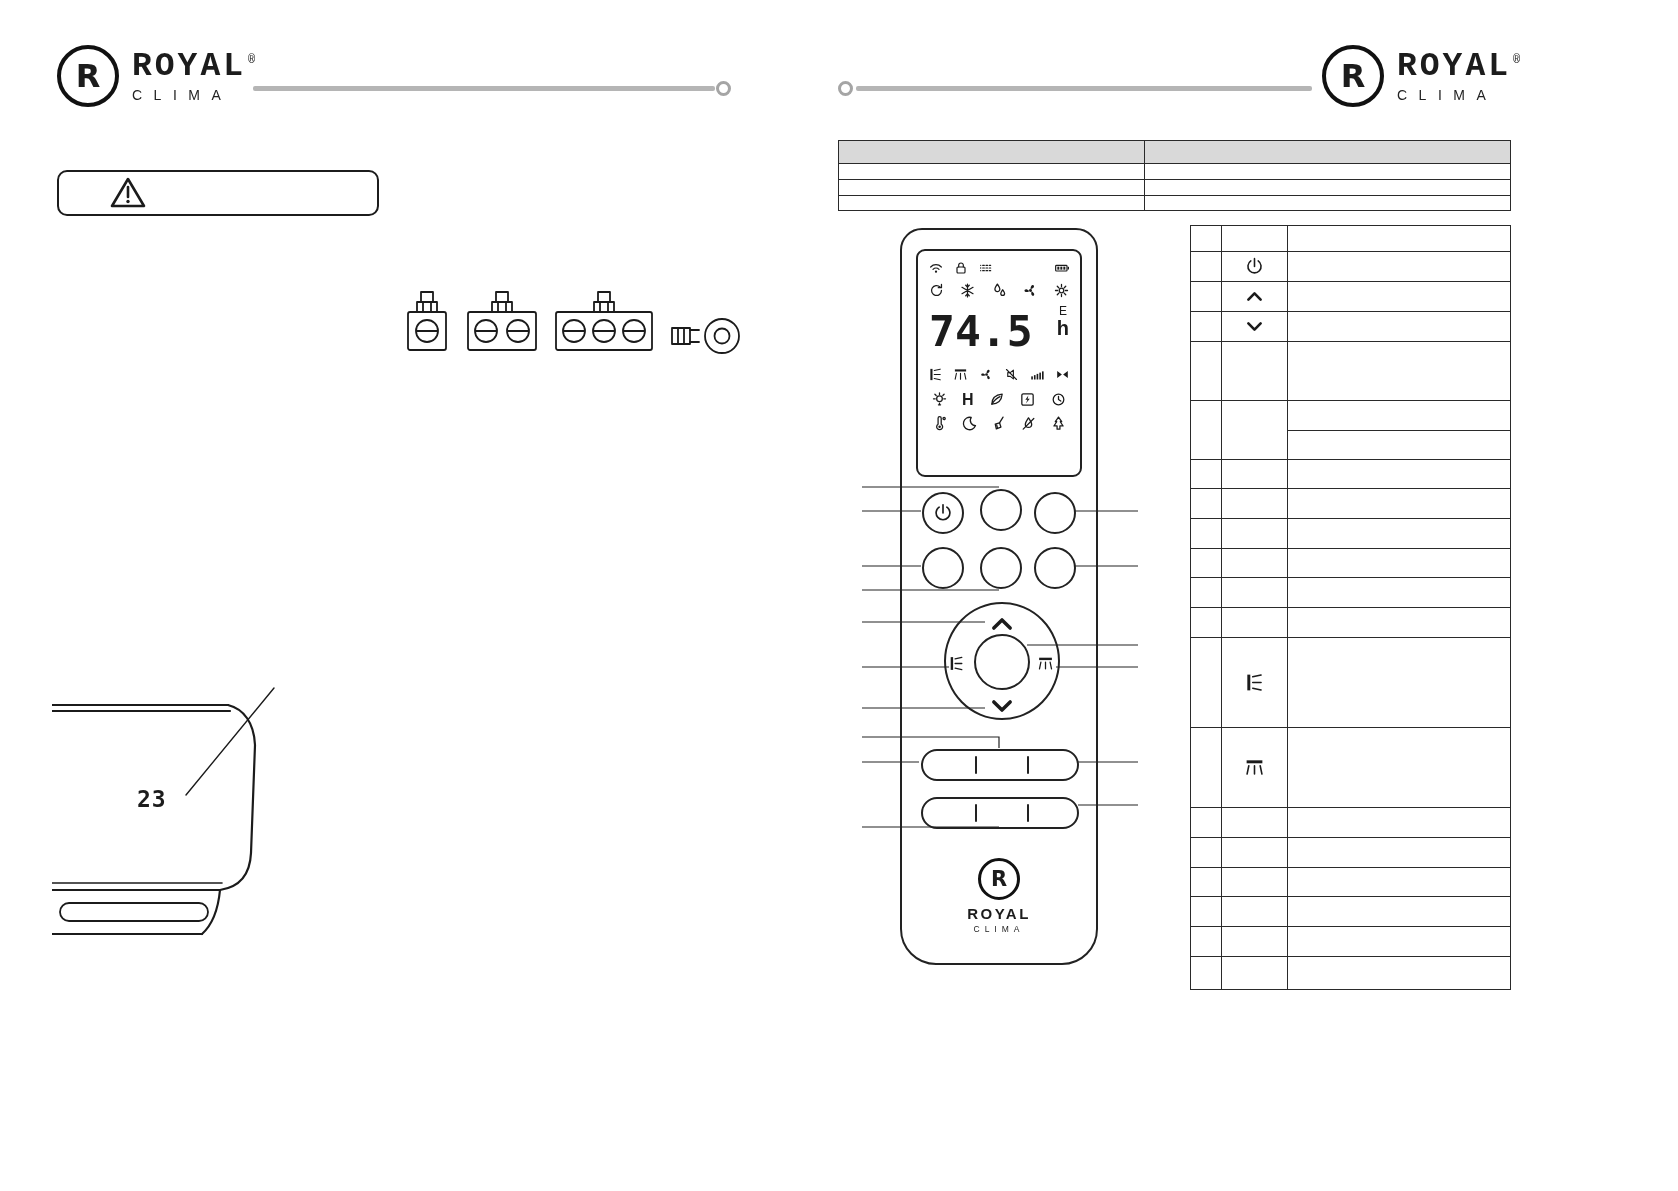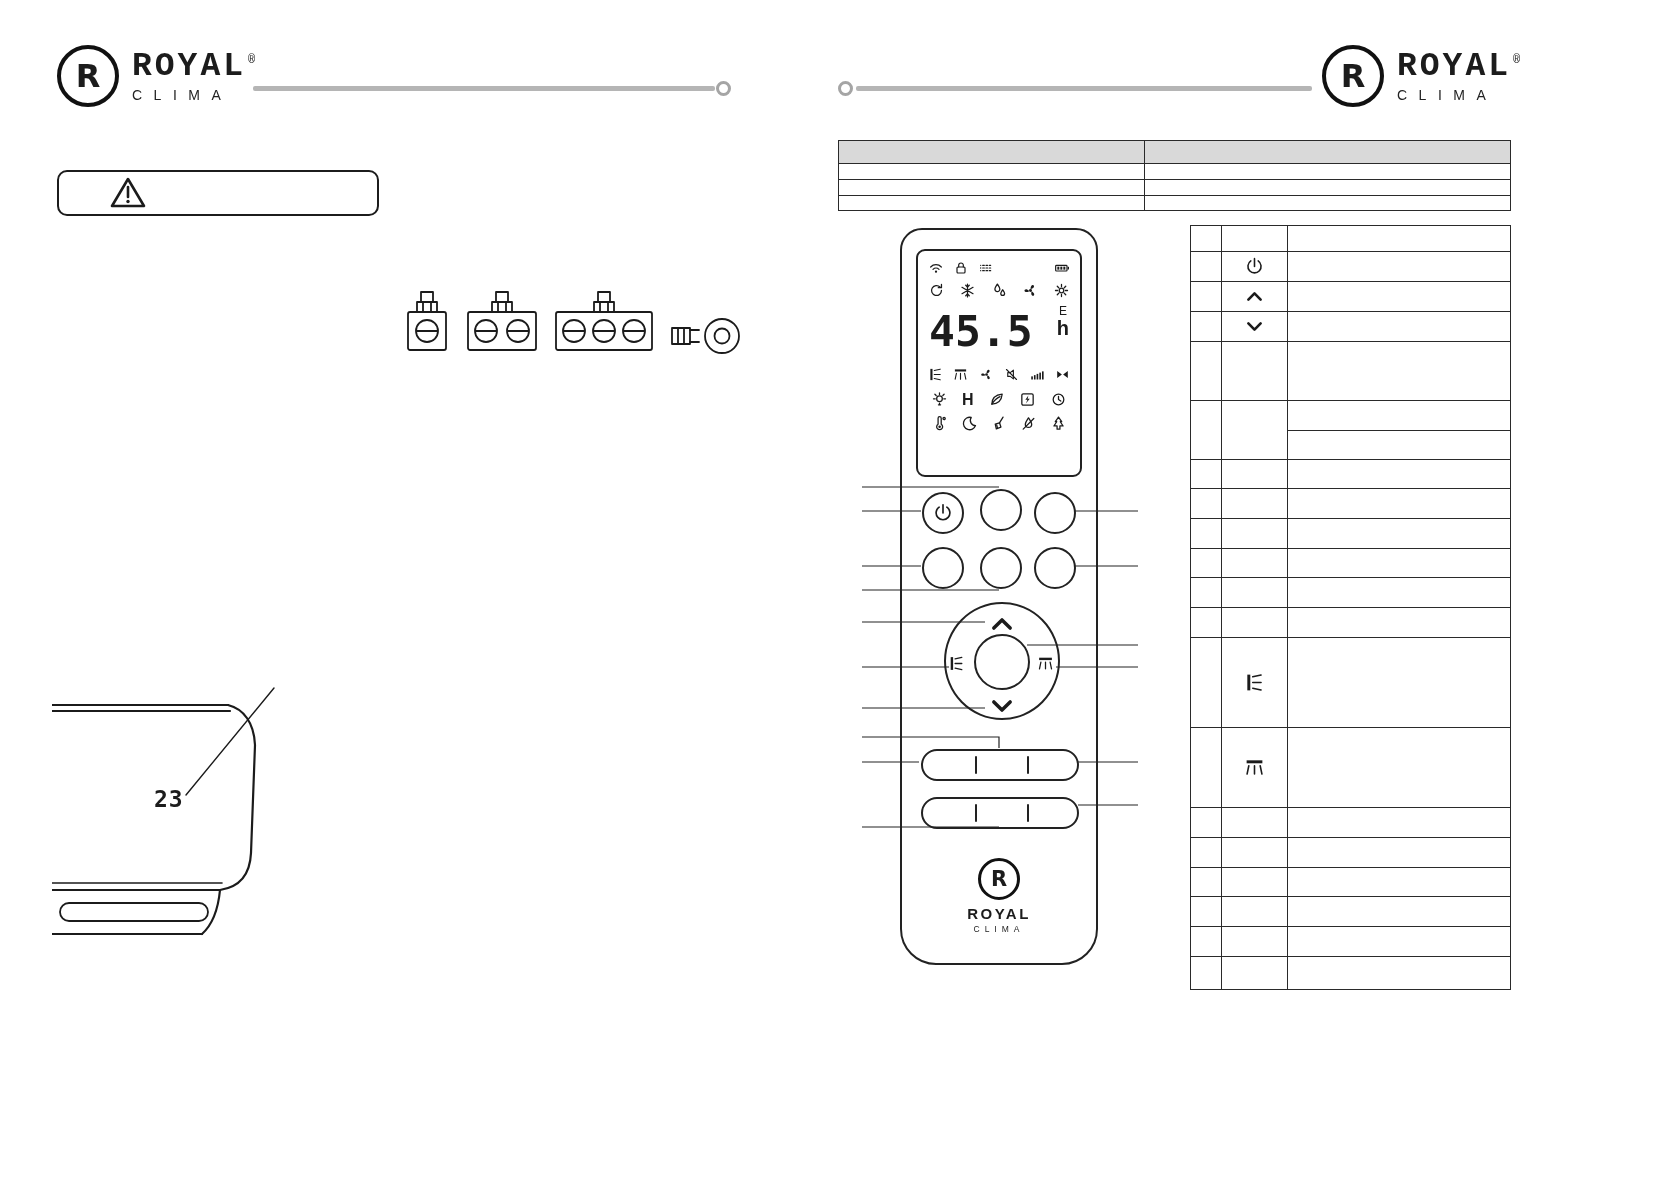--- a/index.html
+++ b/index.html
@@ -292,21 +292,21 @@
     <svg width="232" height="255" viewBox="0 0 232 255" style="color:#1b1b1b;">
       <path class="s" style="stroke-width:2.2" d="M0 20h176M0 26h178"></path>
       <path class="s" style="stroke-width:2.2" d="M176 20c16 4 26 18 27 40l-4 108c-1 22-11 34-31 37"></path>
       <path class="s" style="stroke-width:1.6" d="M0 198h170"></path>
       <path class="s" style="stroke-width:2.2" d="M0 205h168"></path>
       <path class="s" style="stroke-width:2.2" d="M168 205c-2 21-8 35-18 44"></path>
       <path class="s" style="stroke-width:2.2" d="M0 249h150"></path>
       <rect class="s" style="stroke-width:1.8" x="8" y="218" width="148" height="18" rx="9"></rect>
       <path class="s" style="stroke-width:1.4" d="M222 3 134 110"></path>
     </svg>
-    <span class="unit-display abs" style="left:102px;top:101px;">23</span>
+    <span class="unit-display abs" style="left:85px;top:101px;">23</span>
   </div>
 
   <div class="rule-dot abs" style="left:838px;top:81px;"></div>
   <div class="rule abs" style="left:856px;top:86px;width:456px;"></div>
 
   <div class="brand abs" style="left:1322px;top:45px;">
     <div class="brand-mark">
       <span class="brand-r">R</span>
     </div>
     <div>
@@ -361,21 +361,21 @@
             <use href="#sym-dry-mode"></use>
           </svg>
           <svg class="icon" viewBox="0 0 24 24">
             <use href="#sym-fan-mode"></use>
           </svg>
           <svg class="icon" viewBox="0 0 24 24">
             <use href="#sym-heat-mode"></use>
           </svg>
         </div>
       <div class="lcd-digits">
-        <span class="digits">45.5</span>
+        <span class="digits">74.5</span>
         <span class="lcd-units">
           <span class="u-top">E</span>
           <span class="u-bottom">h</span>
         </span>
       </div>
       <div class="lcd-row lcd-feat1">
           <svg class="icon" viewBox="0 0 24 24">
             <use href="#sym-swing-vertical"></use>
           </svg>
           <svg class="icon" viewBox="0 0 24 24">

